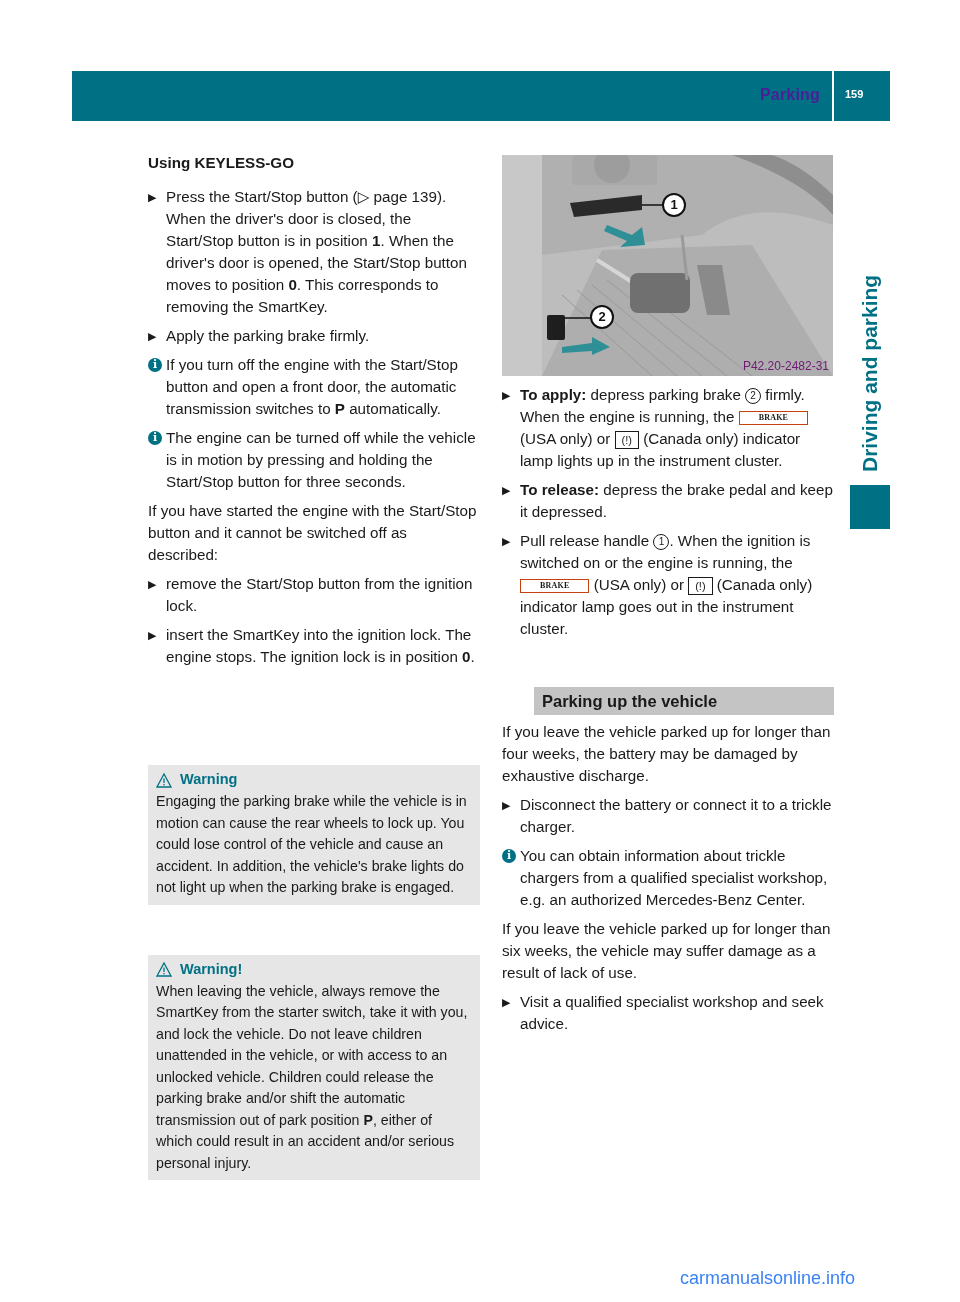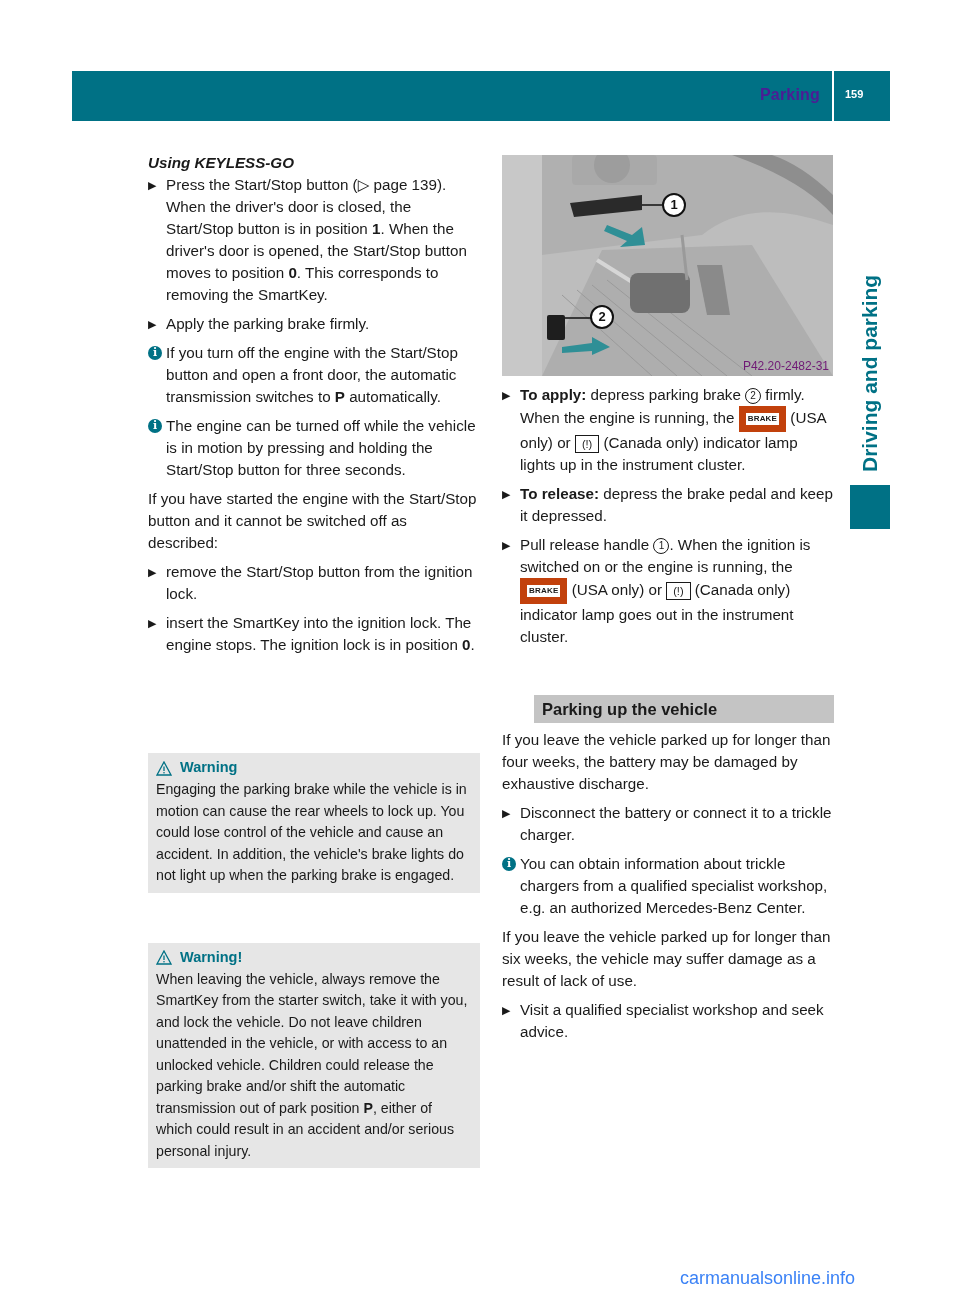--- a/index.html
+++ b/index.html
@@ -13,41 +13,41 @@
   .side-tab { position: absolute; left: 850px; top: 252px; width: 40px; height: 220px; }
   .side-tab-text { position: absolute; left: 0; top: 0; width: 220px; height: 40px;
        transform-origin: 0 0; transform: translate(0px, 220px) rotate(-90deg);
        color: #007185; font-size: 21px; font-weight: bold; line-height: 40px; text-align: left; white-space: nowrap; }
   .side-square { position: absolute; left: 850px; top: 485px; width: 40px; height: 44px; background: #007185; }
 
   .col { position: absolute; font-size: 15.2px; line-height: 22px; }
   .col-left { left: 148px; top: 152px; width: 332px; }
   .col-right { left: 502px; top: 384px; width: 332px; }
 
-  .subhead { font-weight: bold; margin: 0 0 0 0; font-style: italic; }
+  .subhead { font-weight: bold; margin: 0 0 12px 0; }
   .step { position: relative; padding-left: 18px; margin: 0 0 7px 0; }
   .step .arrow { position: absolute; left: 0; top: 0; font-size: 11px; line-height: 22px; color: #1a1a1a; }
   .para { margin: 0 0 7px 0; }
   .info { position: relative; padding-left: 18px; margin: 0 0 7px 0; }
   .info .i-icon { position: absolute; left: 0; top: 4px; width: 14px; height: 14px; border-radius: 50%;
         background: #007185; color: #fff; font-size: 11px; line-height: 14px; text-align: center; font-weight: bold; font-family: "DejaVu Serif", serif; }
   .b { font-weight: bold; }
 
   .section-bar { background: #c4c4c4; height: 28px; line-height: 28px; padding-left: 8px; font-weight: bold; font-size: 16.5px; color: #1a1a1a; margin-left: 32px; }
   .warn-box { background: #e6e6e6; padding: 4px 8px 6px 8px; font-size: 14.2px; line-height: 21.5px; margin-top: 37px; }
   .warn-title { color: #007185; font-weight: bold; font-size: 14.5px; display: flex; align-items: center; gap: 8px; height: 22px; }
   .warn-title svg { display: block; }
 
   .figure { position: absolute; left: 502px; top: 155px; width: 331px; height: 221px; background: #b9b9b9; overflow: hidden; }
   .fig-code { position: absolute; right: 4px; bottom: 3px; font-size: 12px; color: #701a75; }
   .callout { position: absolute; width: 20px; height: 20px; border: 2px solid #111; border-radius: 50%; background: #fff;
              font-size: 13px; font-weight: bold; text-align: center; line-height: 20px; color: #111; }
   .circ-inline { display: inline-block; width: 14px; height: 14px; border: 1.3px solid #1a1a1a; border-radius: 50%;
              font-size: 10px; line-height: 14px; text-align: center; vertical-align: 1px; }
-  .brake-icon { display: inline-block; border: 7px solid #c2410c; font-size: 8px; font-weight: bold; padding: 0 2px; line-height: 12px; vertical-align: 2px; letter-spacing: 0.2px; }
+  .brake-icon { display: inline-block; border: 1px solid #c2410c; font-size: 8px; font-weight: bold; padding: 0 19px; line-height: 12px; vertical-align: 2px; letter-spacing: 0.2px; font-family: Liberation Serif, serif; }
   .canada-icon { display: inline-block; border: 1px solid #1a1a1a; font-size: 11px; padding: 0 6px; line-height: 16px; vertical-align: 0px; }
 
   .watermark { position: absolute; left: 680px; top: 1268px; font-size: 18px; color: #3b82f6; }
 </style>
 </head>
 <body>
 
 <div class="header-bar"></div>
 <div class="header-sep"></div>
 <div class="header-num-bar"></div>

